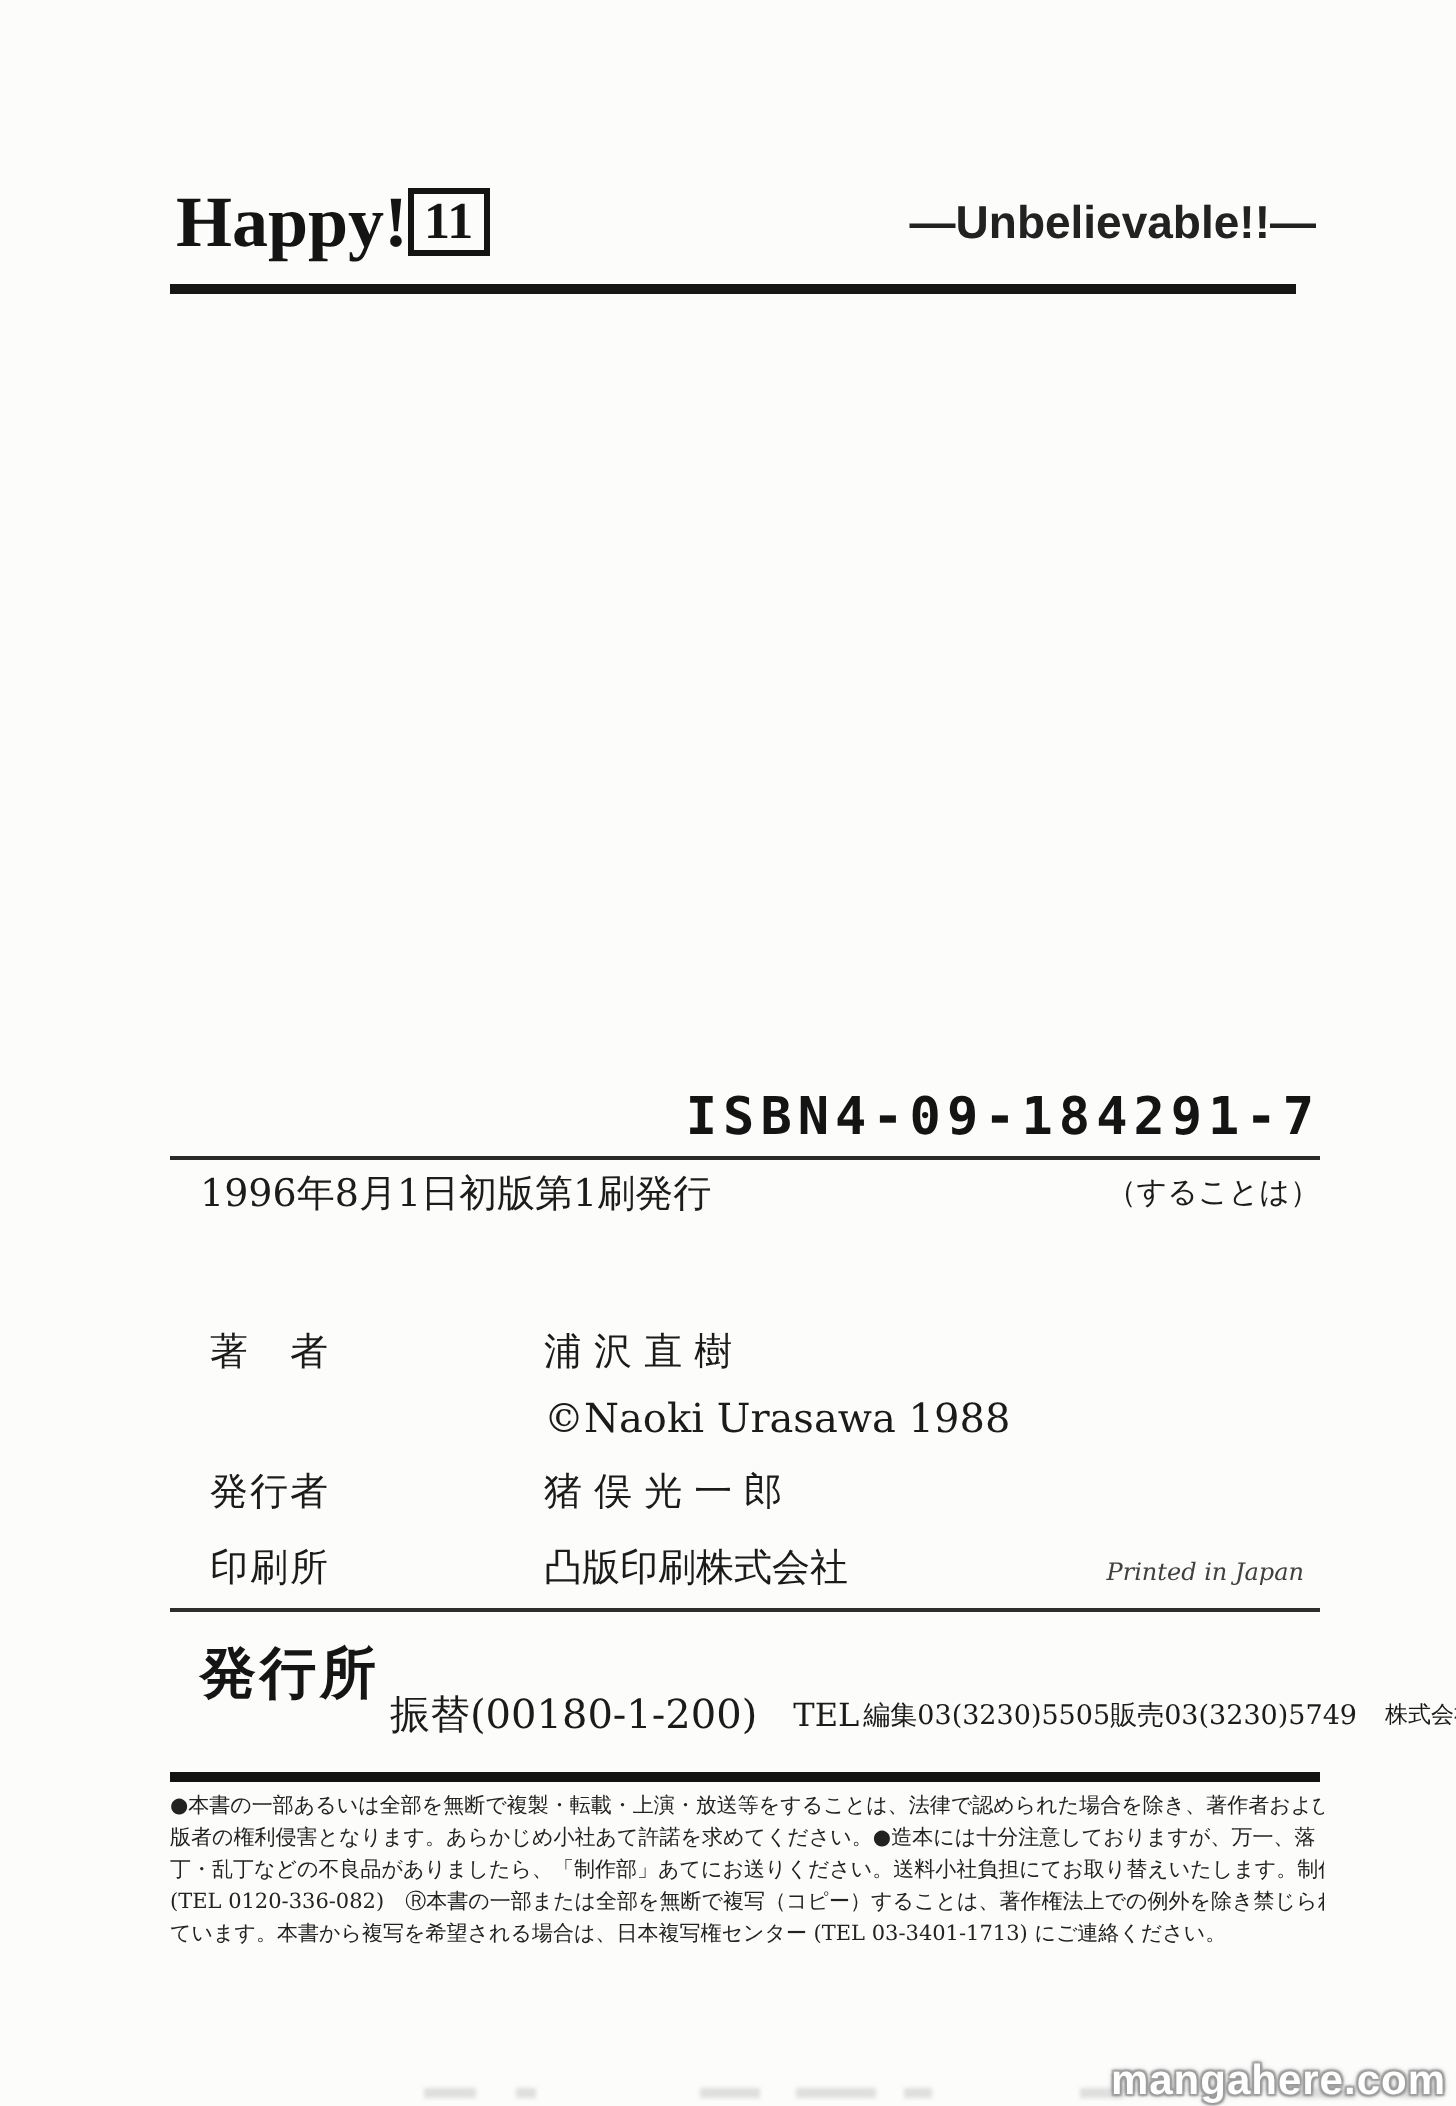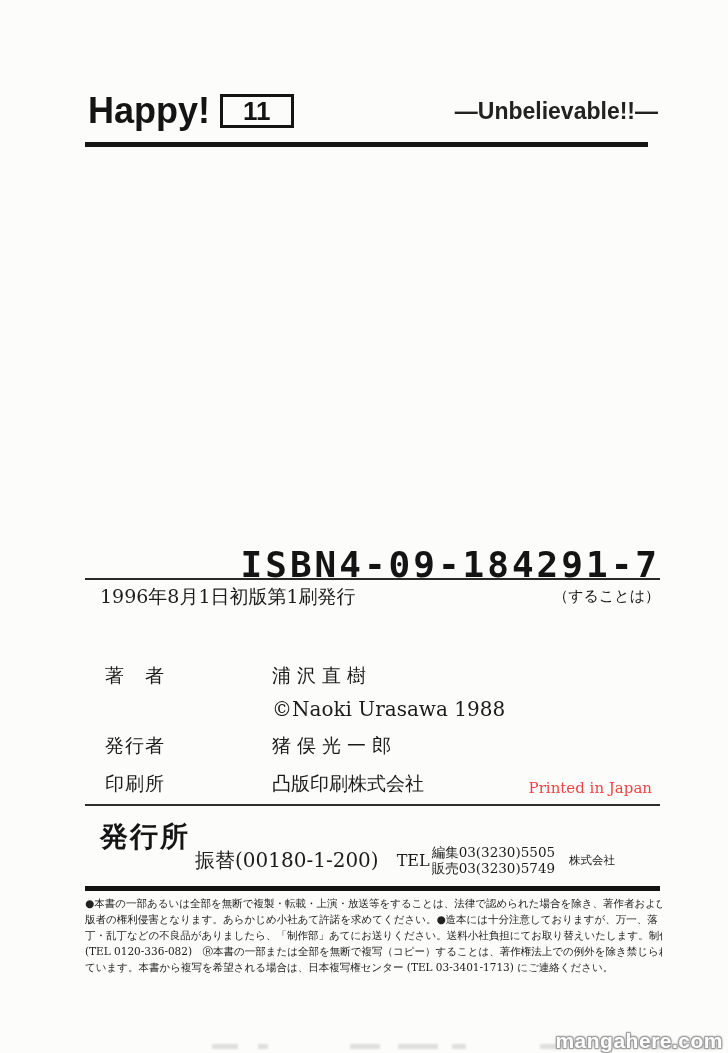--- a/index.html
+++ b/index.html
@@ -6,62 +6,62 @@
   .page{
     position:relative;
     width:728px;height:1053px;
     background:#fcfcfb;
     color:#191919;
     font-family:"DejaVu Serif","Liberation Serif",serif;
     overflow:hidden;
   }
   
   .header{position:absolute;left:88px;right:70px;top:90px;height:42px;}
-  .title-wrap{position:absolute;left:0;top:0;display:flex;align-items:center;gap:10px;
-    font-family:Liberation Sans, sans-serif;}
+  .title-wrap{position:absolute;left:0;top:0;display:flex;align-items:center;gap:0;
+    font-family:Liberation Serif, serif;}
   .book-title{font-size:36px;font-weight:700;letter-spacing:0px;color:#141414;}
-  .volume-box{display:inline-block;border:3px solid #141414;padding:0 20px;
+  .volume-box{display:inline-block;border:3px solid #141414;padding:0 5px;
     font-size:26px;font-weight:700;line-height:28px;color:#141414;}
   .subtitle{position:absolute;right:0;top:8px;
     font-family:"Liberation Sans","DejaVu Sans",sans-serif;
     font-size:23px;font-weight:600;color:#222;}
   .title-rule{position:absolute;left:85px;top:142px;width:563px;height:5px;background:#161616;}
   .imprint{position:absolute;left:88px;top:157px;
     font-family:"DejaVu Sans","Liberation Sans",sans-serif;
     font-size:17px;font-weight:700;letter-spacing:6px;color:#1b1b1b;}
   
   .isbn{position:absolute;left:85px;top:544px;width:575px;text-align:right;
     font-family:"DejaVu Sans Mono","Liberation Mono",monospace;
-    font-size:36px;font-weight:700;letter-spacing:3px;color:#141414;white-space:nowrap;}
+    font-size:26px;font-weight:700;letter-spacing:3px;color:#141414;white-space:nowrap;}
   .isbn-rule{position:absolute;left:85px;top:578px;width:575px;height:2px;background:#2a2a2a;}
   .date-row{position:absolute;left:85px;top:584px;width:575px;}
   .print-date{position:absolute;left:15px;top:0;font-size:19px;color:#1c1c1c;white-space:nowrap;}
   .inspection{position:absolute;right:0;top:3px;font-size:15px;color:#1c1c1c;white-space:nowrap;}
   
   .colophon{position:absolute;left:85px;top:655px;width:575px;font-size:19px;color:#1b1b1b;}
   .c-row{position:absolute;left:0;width:575px;white-space:nowrap;}
   .c-label{position:absolute;left:20px;top:0;letter-spacing:1px;}
   .c-value{position:absolute;left:187px;top:0;}
   .row-author{top:8px;}
   .row-copy{top:42px;}
   .copyright{position:absolute;left:187px;top:0;font-size:20px;}
   .row-publisher{top:78px;}
   .row-printer{top:116px;}
-  .printed-in{position:absolute;right:8px;top:124px;font-size:15px;color:#ef4444;}
+  .printed-in{position:absolute;right:8px;top:124px;font-size:12px;color:#404040;font-style:italic;}
   
   .pub-rule-top{position:absolute;left:85px;top:804px;width:575px;height:2px;background:#2e2e2e;}
   .publisher{position:absolute;left:85px;top:806px;width:575px;height:78px;}
   .pub-label{position:absolute;left:3px;top:12px;
     font-family:"DejaVu Sans","Liberation Sans",sans-serif;
     font-size:28px;font-weight:700;letter-spacing:2px;color:#151515;margin-left:12px;}
   .pub-address{position:absolute;left:110px;top:7px;font-size:15px;white-space:nowrap;color:#1b1b1b;}
   .pub-line2{position:absolute;left:110px;top:38px;display:flex;align-items:center;white-space:nowrap;color:#1b1b1b;}
   .furikae{font-size:20px;}
   .tel-label{font-size:16px;margin-left:18px;font-family:"DejaVu Serif",serif;}
-  .tel-stack{display:flex;flex-direction:column;font-size:13.5px;line-height:16px;margin-left:2px;}
+  .tel-stack{display:flex;flex-direction:row;font-size:13.5px;line-height:16px;margin-left:2px;}
   .kabushiki-stack{display:flex;flex-direction:row;font-size:11.5px;line-height:13px;margin-left:14px;}
   .shogakukan{font-family:"DejaVu Sans","Liberation Sans",sans-serif;
     font-size:28px;font-weight:700;margin-left:8px;letter-spacing:2px;color:#111;}
   .pub-rule-bottom{position:absolute;left:85px;top:886px;width:575px;height:5px;background:#131313;}
   
   .legal{position:absolute;left:85px;top:895px;width:577px;
     font-size:10.5px;line-height:16px;color:#222;overflow:hidden;}
   .legal div{white-space:nowrap;overflow:hidden;}
   
   .watermark{position:absolute;right:5px;top:1029px;

